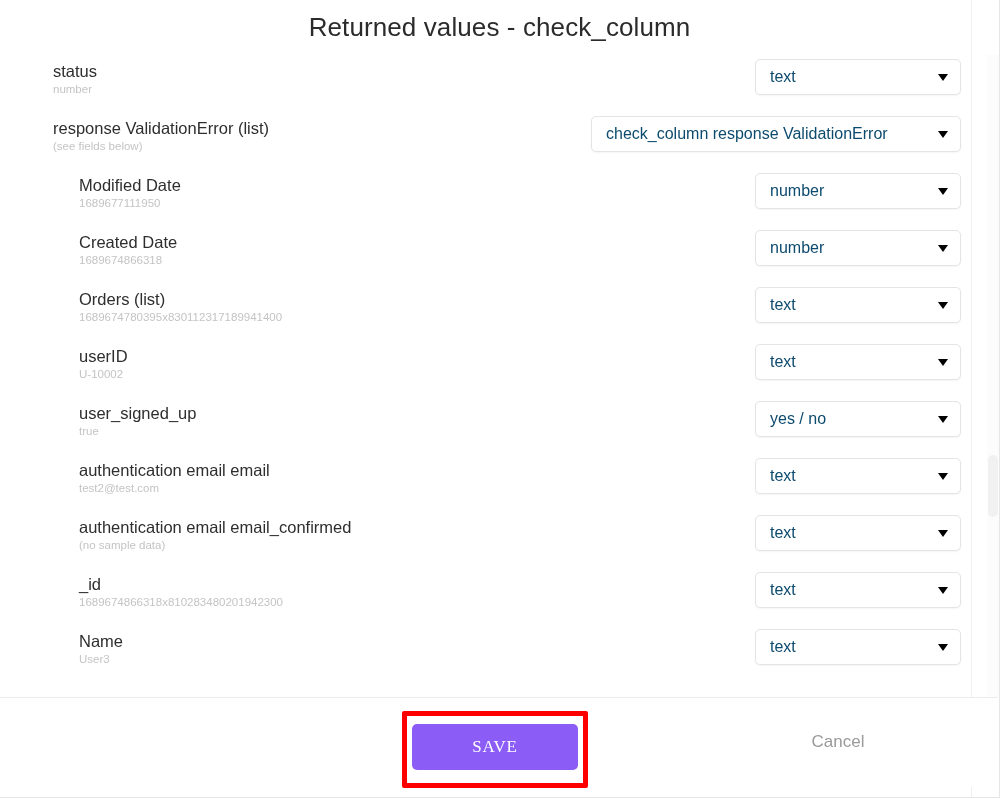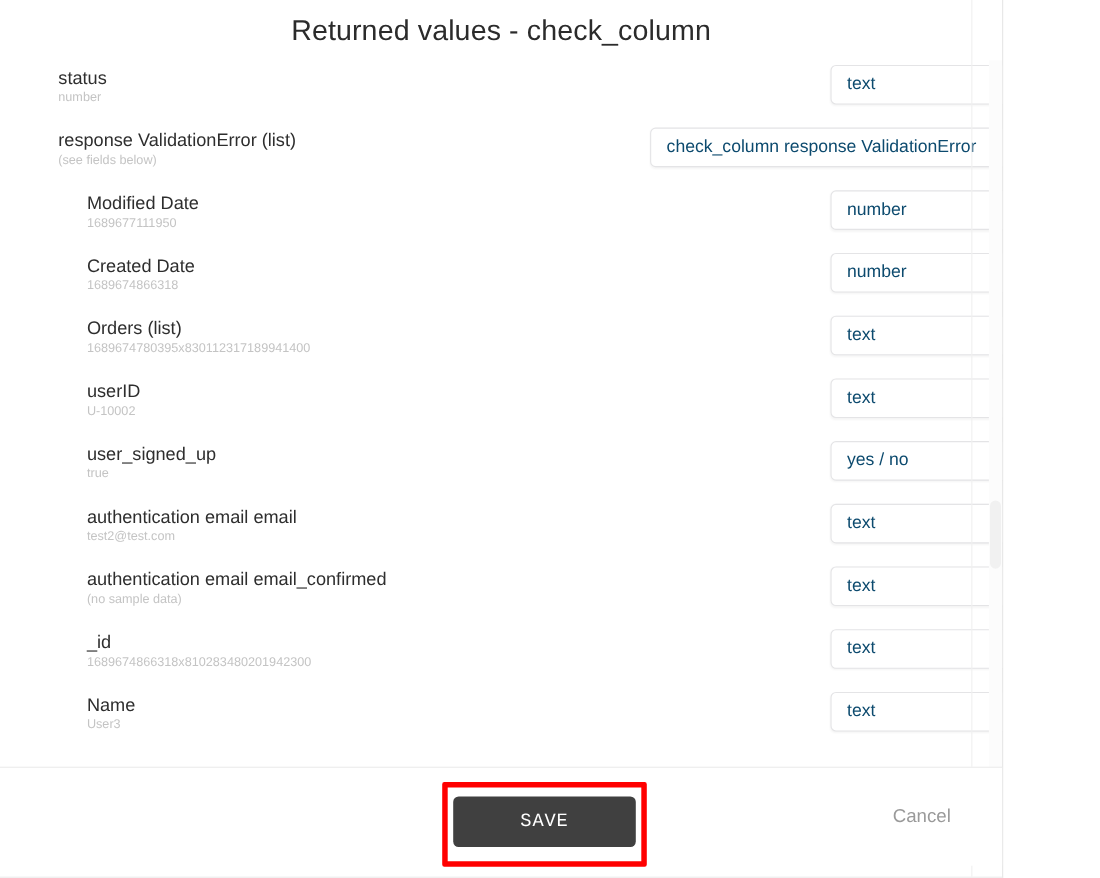--- a/index.html
+++ b/index.html
@@ -7,21 +7,21 @@
   html, body {
     margin: 0; padding: 0;
     width: 1000px; height: 798px;
     background: #ffffff;
     font-family: "Liberation Sans", "DejaVu Sans", sans-serif;
     overflow: hidden;
   }
 
   .dialog {
     position: relative;
-    width: 912px;
+    width: 1000px;
     height: 798px;
     background: #ffffff;
     border-right: 1px solid #e6e6e6;
     border-bottom: 1px solid #e6e6e6;
     overflow: hidden;
     padding-left: 24px;
   }
 
   
   .dialog-title {
@@ -122,25 +122,25 @@
     height: 90px;
     border-top: 1px solid #ececec;
     background: #ffffff;
   }
   .save-button {
     position: absolute;
     left: 412px;
     top: 26px;
     width: 166px;
     height: 46px;
-    background: #404040;
+    background: #8b5cf6;
     color: #ffffff;
     border: none;
     border-radius: 5px;
-    font-family: Liberation Mono, monospace;
+    font-family: Liberation Serif, serif;
     font-size: 17px;
     letter-spacing: 0.8px;
     cursor: pointer;
   }
   .cancel-button {
     position: absolute;
     left: 770px;
     top: 33px;
     width: 136px;
     text-align: center;

